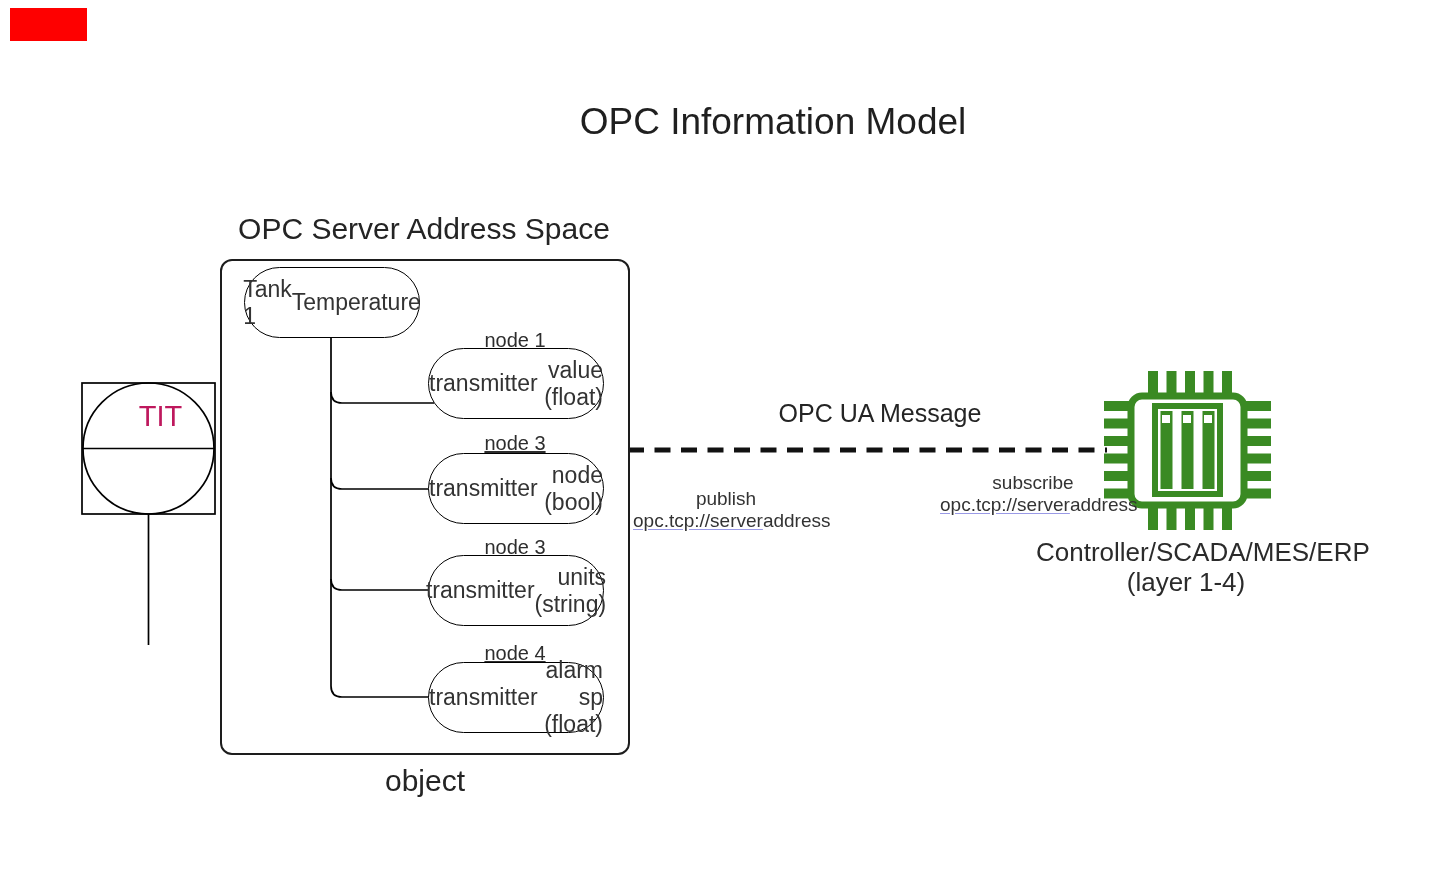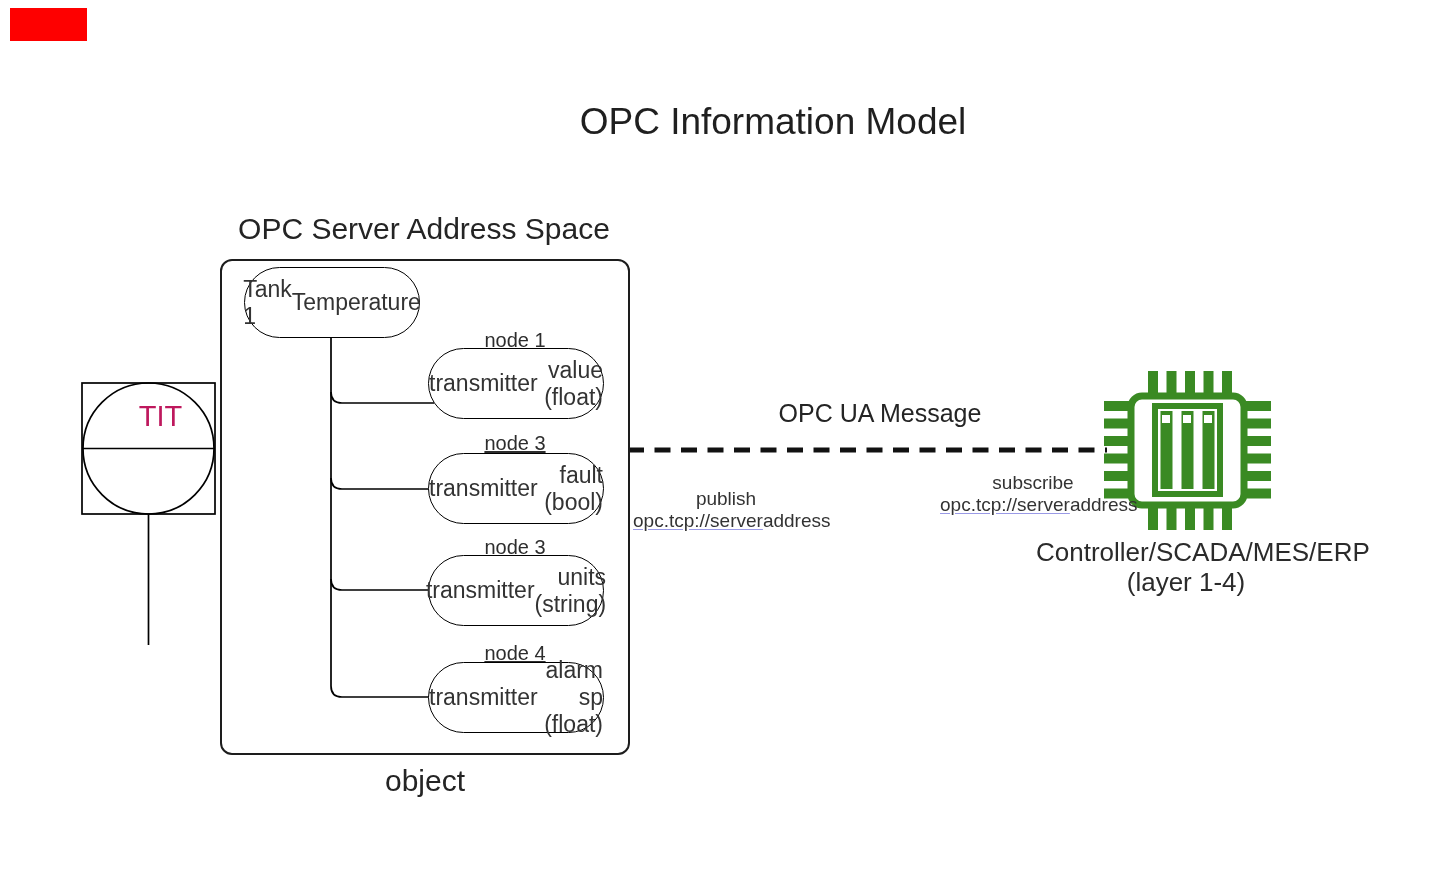--- a/index.html
+++ b/index.html
@@ -117,21 +117,21 @@
 
   <div class="abs ctr node-tag tag1">node 1</div>
   <div class="abs oval node node1">
     <span>transmitter</span>
     <span>value (float)</span>
   </div>
 
   <div class="abs ctr node-tag tag2">node 3</div>
   <div class="abs oval node node2">
     <span>transmitter</span>
-    <span>fault (bool)</span>
+    <span>node (bool)</span>
   </div>
 
   <div class="abs ctr node-tag tag3">node 3</div>
   <div class="abs oval node node3">
     <span>transmitter</span>
     <span>units (string)</span>
   </div>
 
   <div class="abs ctr node-tag tag4">node 4</div>
   <div class="abs oval node node4">

